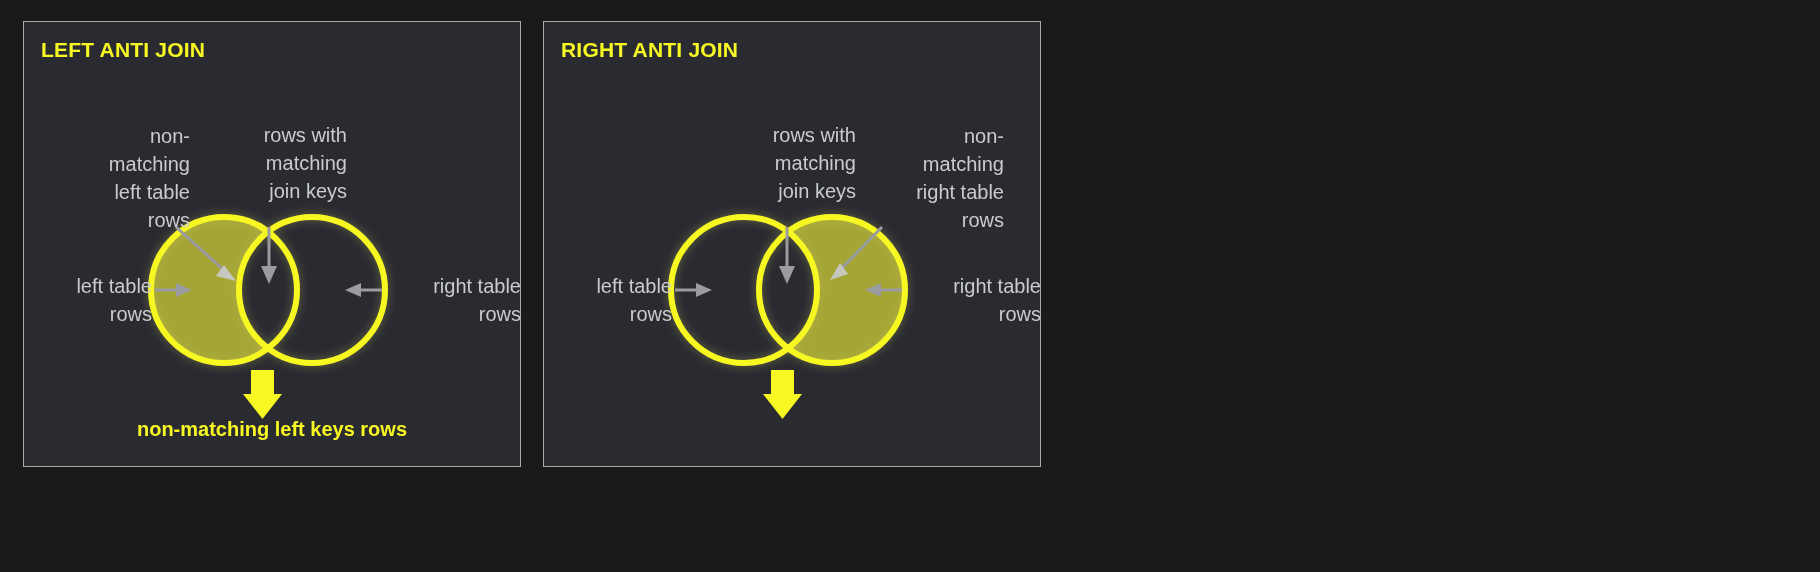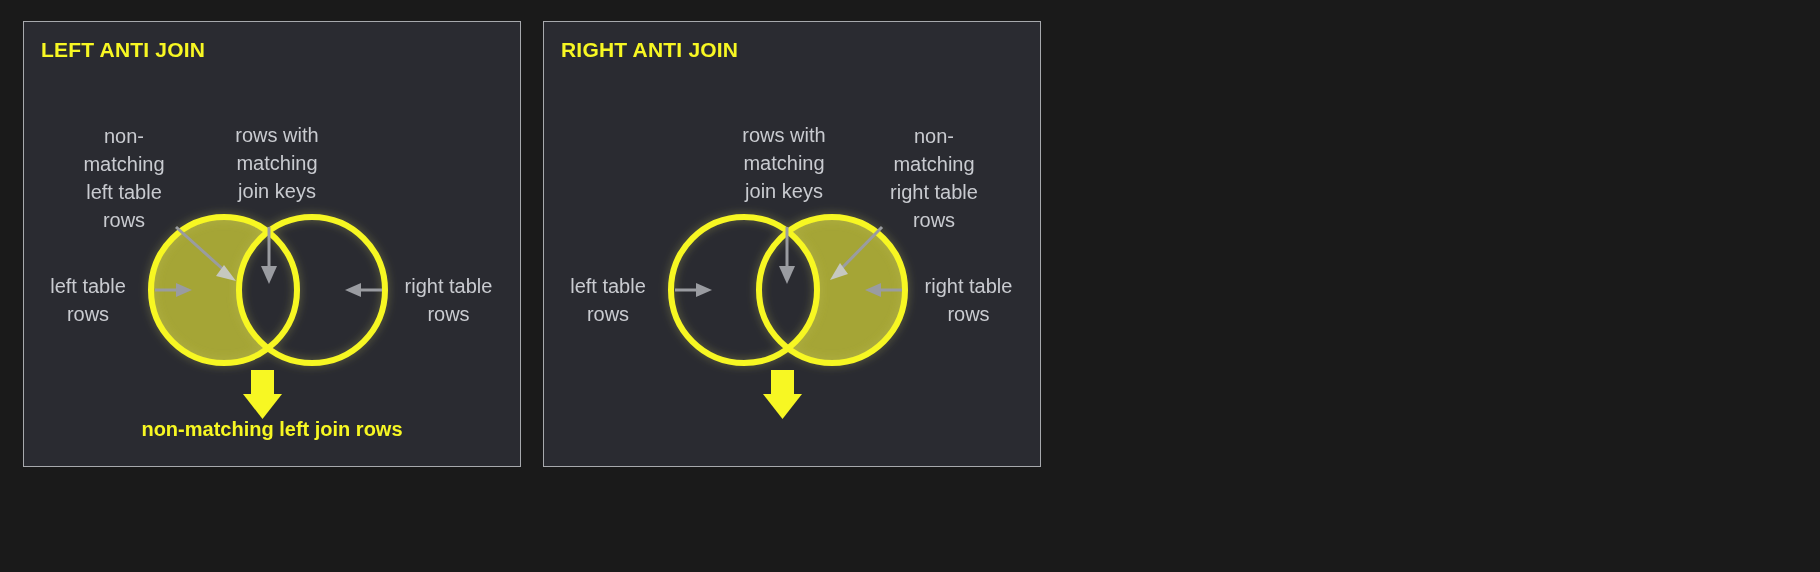--- a/index.html
+++ b/index.html
@@ -33,21 +33,21 @@
     letter-spacing:.2px;
     white-space:nowrap;
   }
   .venn-svg{position:absolute; left:0; top:0;}
 
   .lbl{
     position:absolute;
     color:#c9cbd0;
     font-size:20px;
     line-height:28px;
-    text-align:center;
+    text-align:right;
     white-space:pre-line;
   }
 
   .caption{
     position:absolute;
     left:0; right:0;
     bottom:25px;
     text-align:center;
     color:#f7f723;
     font-size:20px;
@@ -121,21 +121,21 @@
     <div class="lbl" style="left:183px; top:99px; width:140px;">rows with
 matching
 join keys</div>
 
     <div class="lbl" style="left:0px; top:250px; width:128px;">left table
 rows</div>
 
     <div class="lbl" style="left:352px; top:250px; width:145px;">right table
 rows</div>
 
-    <div class="caption">non-matching left join rows</div>
+    <div class="caption">non-matching left keys rows</div>
   </div>
 
   <div class="panel" id="panel-right">
 
     <div class="panel-title">RIGHT ANTI JOIN</div>
 
     <svg class="venn-svg" width="496" height="444" viewBox="0 0 496 444">
       <defs>
         <mask id="maskRightOnly">
           <rect x="0" y="0" width="496" height="444" fill="black"></rect>

